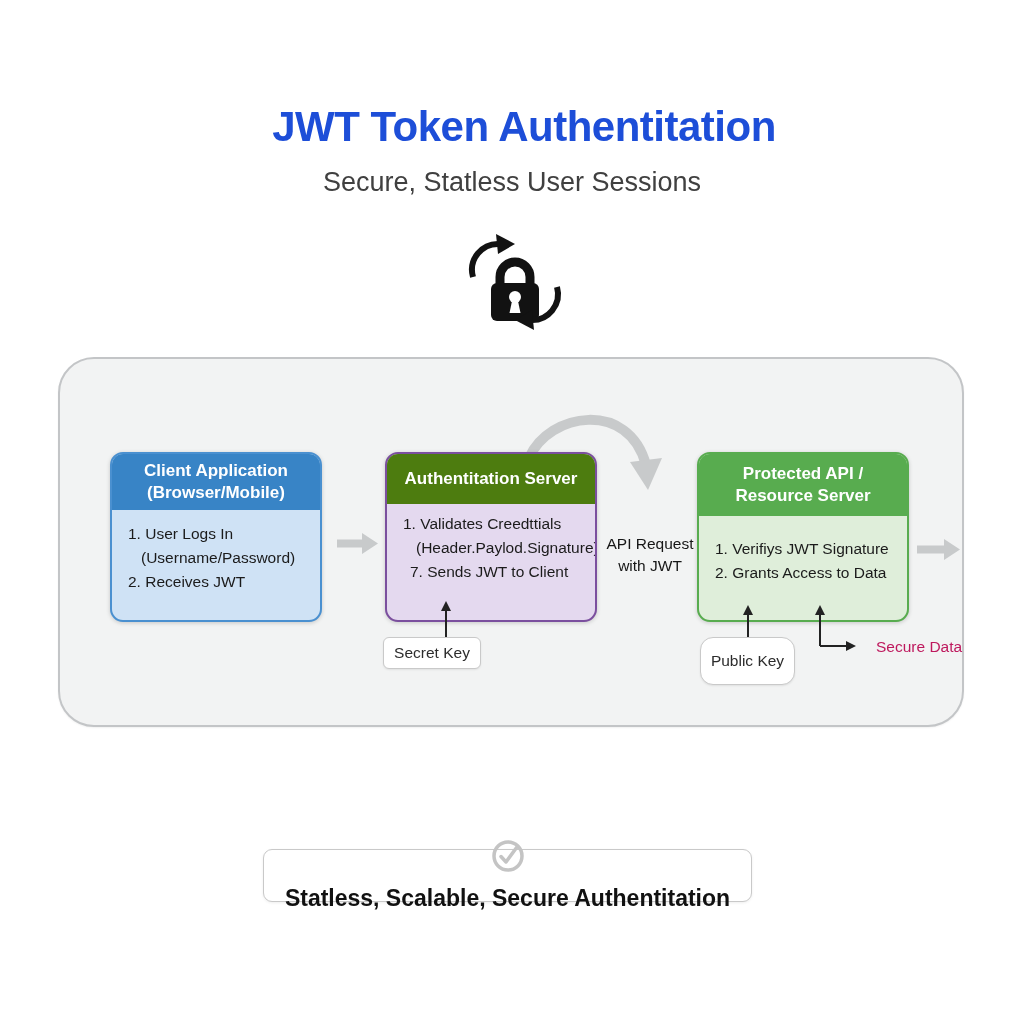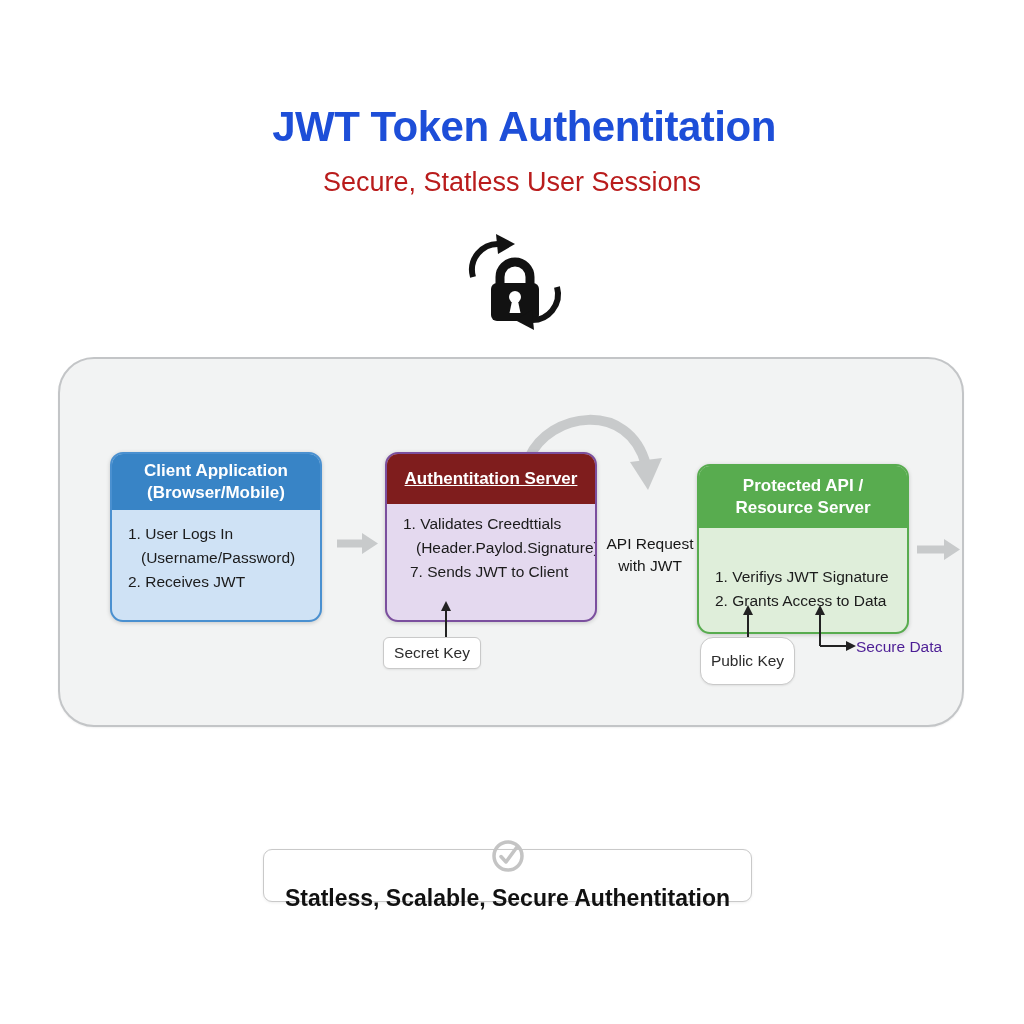--- a/index.html
+++ b/index.html
@@ -4,50 +4,50 @@
 <style>
   html,body{margin:0;padding:0;background:#ffffff;}
   #canvas{
     position:relative;width:1024px;height:1024px;background:#ffffff;overflow:hidden;
     font-family:"Liberation Sans","DejaVu Sans",sans-serif;color:#1a1a1a;
   }
   .abs{position:absolute;}
 
   
   .title{left:12px;top:103px;width:1024px;text-align:center;font-size:42px;font-weight:800;letter-spacing:-0.5px;color:#1d4ed8;}
-  .subtitle{left:0;top:167px;width:1024px;text-align:center;font-size:27px;font-weight:400;color:#b91c1c;}
+  .subtitle{left:0;top:167px;width:1024px;text-align:center;font-size:27px;font-weight:400;color:#404040;}
 
   
   .flow-container{left:58px;top:357px;width:906px;height:370px;background:#f2f3f3;border:2px solid #c3c5c7;border-radius:36px;box-sizing:border-box;box-shadow:0 1px 2px rgba(0,0,0,.06);}
 
   
   .node{width:212px;height:170px;border-radius:13px;box-sizing:border-box;overflow:hidden;box-shadow:0 1px 4px rgba(0,0,0,.18);}
   .node-header{width:100%;display:flex;flex-direction:column;justify-content:center;align-items:center;color:#fff;font-weight:700;font-size:17px;line-height:22px;text-align:center;}
   .node-body{width:100%;box-sizing:border-box;font-size:15.5px;line-height:24px;color:#1b1b1b;padding:12px 0 0 16px;}
   .step{white-space:nowrap;}
   .step.cont{padding-left:13px;}
   .step.ind{padding-left:7px;}
 
   .node-client{left:110px;top:452px;border:2px solid #4a90d0;background:#cfe2f5;}
   .node-client .node-header{height:56px;background:#3884c6;}
   .node-auth{left:385px;top:452px;border:2px solid #7b4f9e;background:#e4d9ef;}
-  .node-auth .node-header{height:50px;background:#7f1d1d;text-decoration:underline;}
+  .node-auth .node-header{height:50px;background:#4d7c0f;}
   .node-auth .node-body{padding-top:8px;}
-  .node-api{left:697px;top:452px;border:2px solid #58ac4f;background:#dfeeda;margin-top:12px;}
+  .node-api{left:697px;top:452px;border:2px solid #58ac4f;background:#dfeeda;}
   .node-api .node-header{height:62px;background:#58ac4f;}
-  .node-api .node-body{padding-top:37px;}
+  .node-api .node-body{padding-top:21px;}
 
   
   .key-label{background:#ffffff;border:1.5px solid #c9c9c9;border-radius:6px;box-sizing:border-box;
     display:flex;align-items:center;justify-content:center;font-size:15.5px;color:#2c2c2c;box-shadow:0 1px 2px rgba(0,0,0,.08);}
   .secret-key{left:383px;top:637px;width:98px;height:32px;}
   .public-key{left:700px;top:637px;width:95px;height:48px;border-radius:13px;}
 
   .api-request{left:598px;top:533px;width:104px;text-align:center;font-size:15.5px;line-height:22px;color:#161616;font-weight:400;}
-  .secure-data{left:856px;top:638px;font-size:15.5px;color:#4c1d95;white-space:nowrap;}
+  .secure-data{left:876px;top:638px;font-size:15.5px;color:#be185d;white-space:nowrap;}
 
   
   .footer-banner{left:263px;top:849px;width:489px;height:53px;background:#fff;border:1.5px solid #c9c9c9;border-radius:9px;
     box-sizing:border-box;display:flex;align-items:center;justify-content:center;gap:12px;box-shadow:0 1px 3px rgba(0,0,0,.07);flex-direction:column;}
   .footer-text{font-size:23px;font-weight:700;color:#111;white-space:nowrap;}
 
   svg{display:block;}
 </style>
 </head>
 <body>

